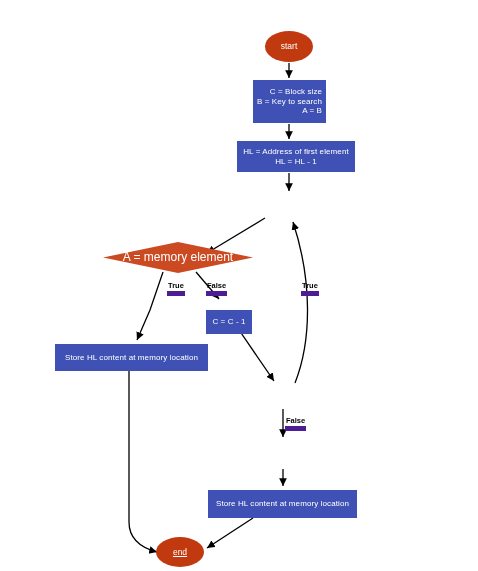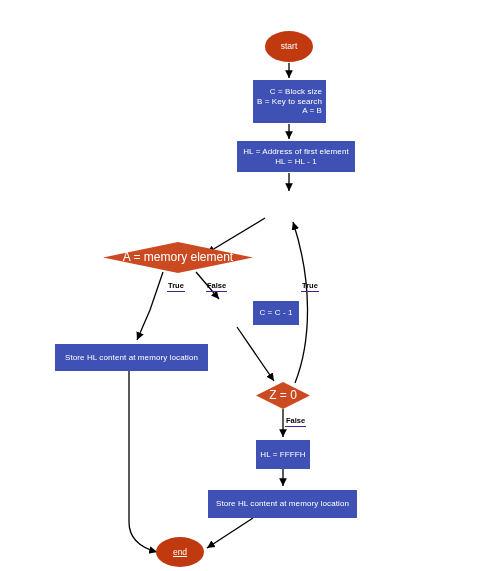--- a/index.html
+++ b/index.html
@@ -62,21 +62,21 @@
   }
   .node-decision .diamond-label {
     position: relative;
     z-index: 2;
   }
   .edge-label {
     position: absolute;
     font-size: 7.5px;
     font-weight: bold;
     color: #000000;
-    border-bottom: 1px solid #4c1d95;
+    border-bottom: 5px solid #4c1d95;
     padding: 0 1px 1px 1px;
     white-space: nowrap;
     background: transparent;
   }
 </style>
 </head>
 <body>
 
 <div id="flowchart-canvas">
 
@@ -126,36 +126,29 @@
     <span>HL = Address of first element
 HL = HL - 1</span>
   </div>
 
 
   <div class="node node-decision" style="left:103px; top:242px; width:150px; height:31px;">
     <span class="diamond-shape"></span>
     <span class="diamond-label">A = memory element</span>
   </div>
 
-  <div class="node node-process" style="left:206px; top:301px; width:46px; height:24px;margin-left:47px;">
+  <div class="node node-process" style="left:206px; top:310px; width:46px; height:24px;">
     <span>C = C - 1</span>
   </div>
 
   <div class="node node-process" style="left:55px; top:344px; width:153px; height:27px;">
     <span>Store HL content at memory location</span>
   </div>
 
-  <div class="node node-decision" style="left:256px; top:382px; width:54px; height:27px;">
-    <span class="diamond-shape"></span>
-    <span class="diamond-label">Z = 0</span>
-  </div>
 
-  <div class="node node-process" style="left:256px; top:440px; width:54px; height:29px;">
-    <span>HL = FFFFH</span>
-  </div>
 
   <div class="node node-process" style="left:208px; top:490px; width:149px; height:28px;">
     <span>Store HL content at memory location</span>
   </div>
 
   <div class="node node-terminator" style="left:156px; top:537px; width:48px; height:30px;text-decoration:underline;">
     <span>end</span>
   </div>
 
   <div class="edge-label" style="left:167px; top:281px;">True</div>

